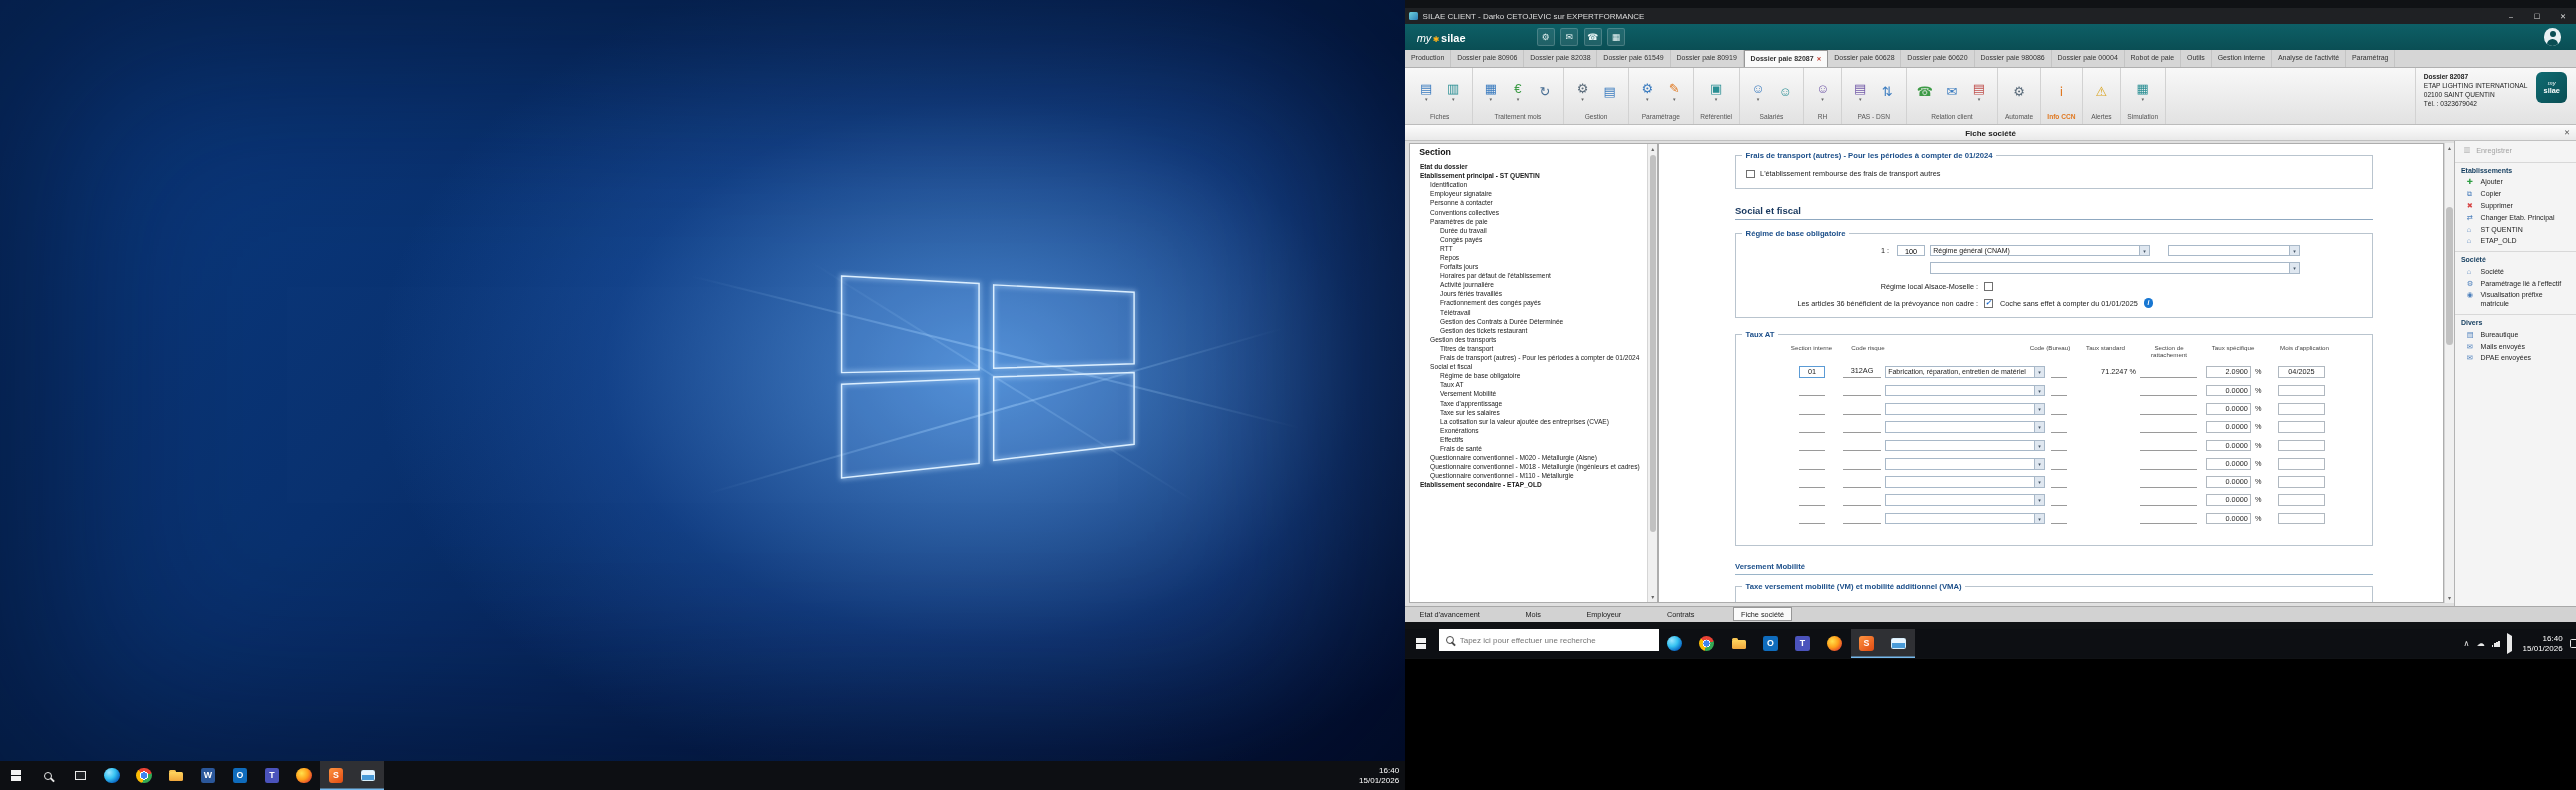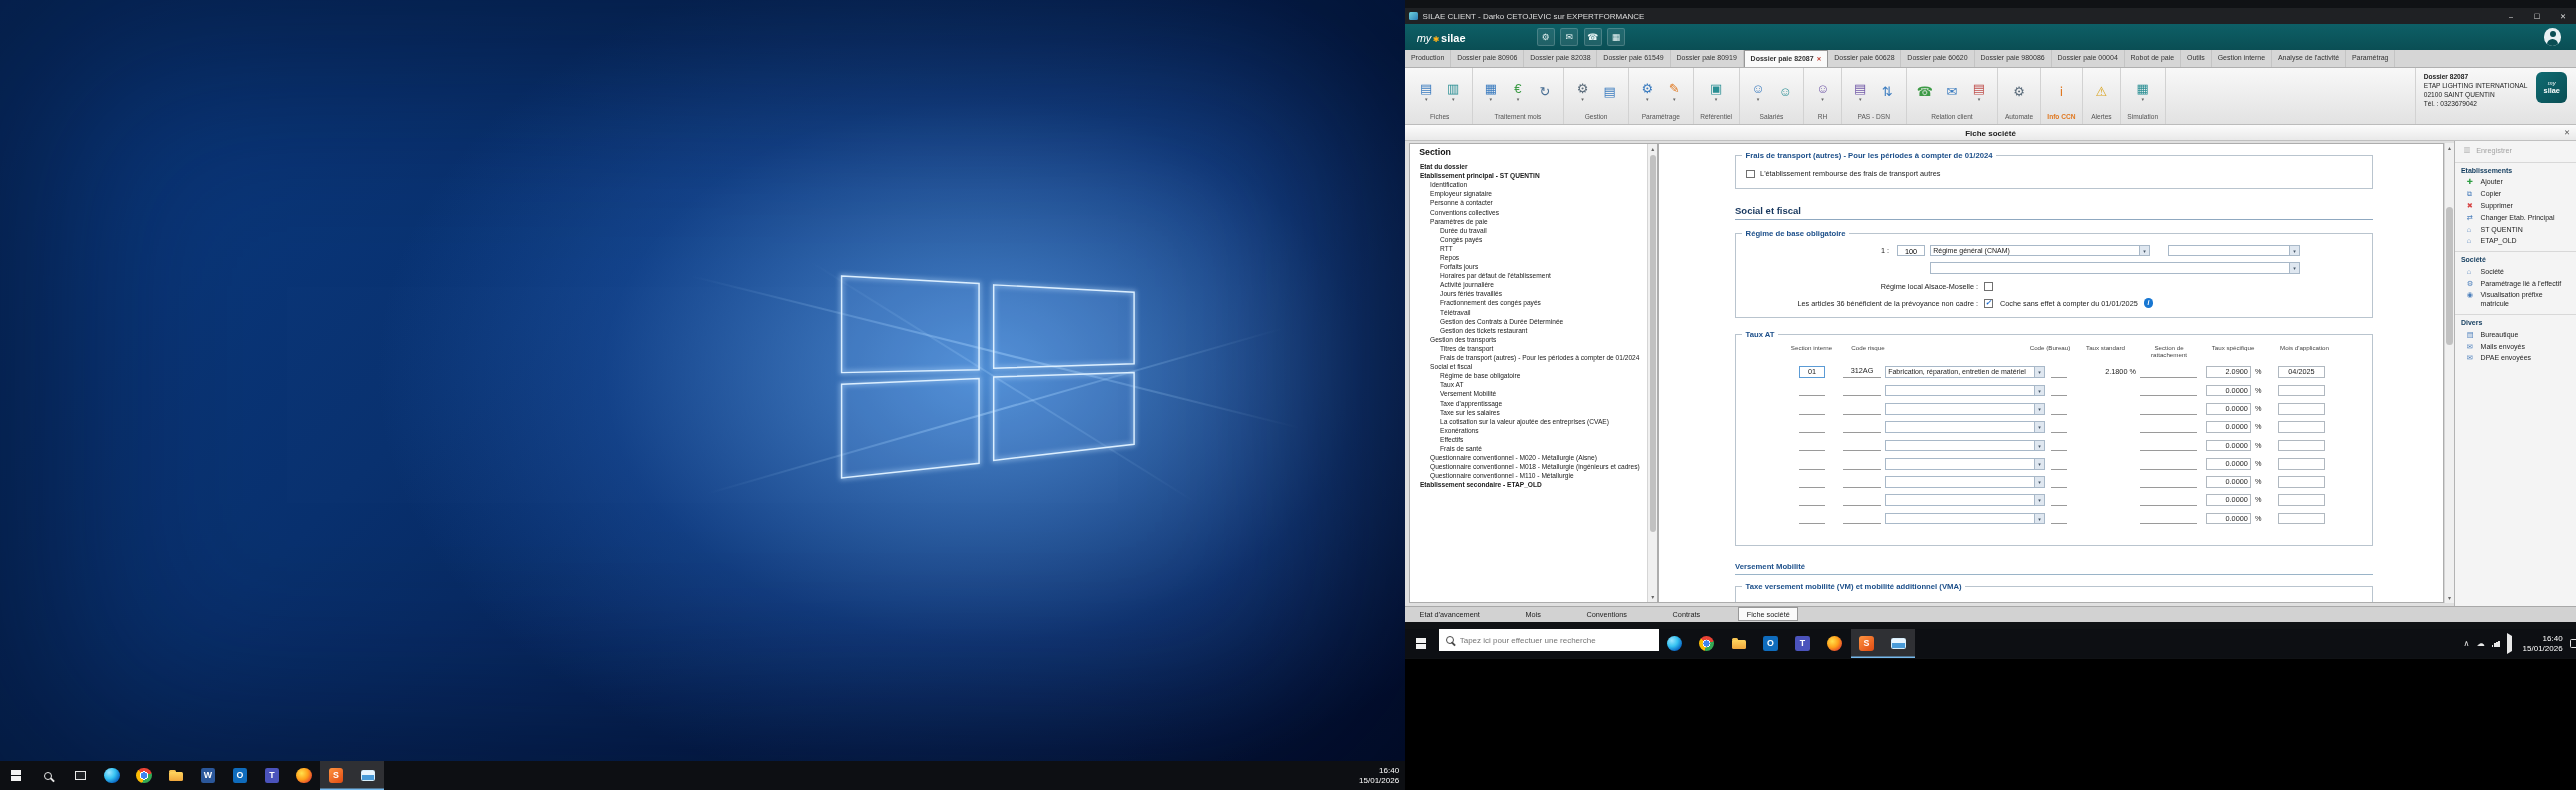--- a/index.html
+++ b/index.html
@@ -739,21 +739,21 @@
               <div class="taux-rows">
 
                   <div class="trow filled">
                     <span class="tc tc-section">01</span>
                     <span class="tc tc-code">312AG</span>
                     <span class="tc tc-combo combo">
                       <span class="combo-val">Fabrication, réparation, entretien de  matériel</span>
                       <span class="dd">▾</span>
                     </span>
                     <span class="tc tc-bureau"></span>
-                    <span class="tc tc-standard">2.1800 %</span>
+                    <span class="tc tc-standard">71.2247 %</span>
                     <span class="tc tc-rattach"></span>
                     <span class="tc tc-spec">2.0900</span>
                     <span class="tc tc-pct">%</span>
                     <span class="tc tc-mois">04/2025</span>
                   </div>
 
                   <div class="trow">
                     <span class="tc tc-section"></span>
                     <span class="tc tc-code"></span>
                     <span class="tc tc-combo combo">
@@ -981,21 +981,21 @@
         </aside>
 
       </div>
 
       <div class="btabs">
 
           <button class="btab">Etat d'avancement</button>
 
           <button class="btab">Mois</button>
 
-          <button class="btab">Conventions</button>
+          <button class="btab">Employeur</button>
 
           <button class="btab">Contrats</button>
 
           <button class="btab active">Fiche société</button>
         </div>
 
 
     </div>
 
     <div class="taskbar taskbar2">

